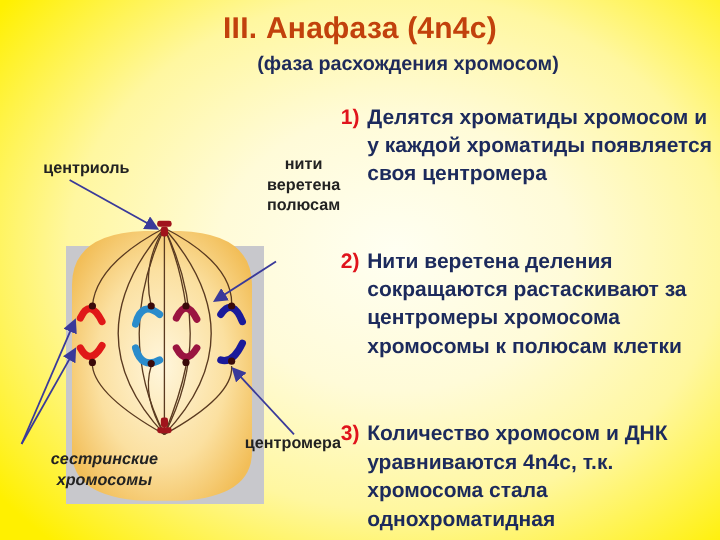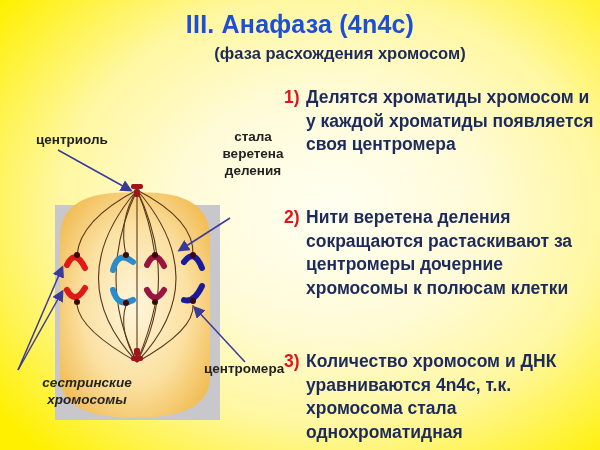--- a/index.html
+++ b/index.html
@@ -3,21 +3,21 @@
 <meta charset="utf-8">
 <style>
   html, body { margin: 0; padding: 0; }
   body {
     width: 600px; height: 450px; overflow: hidden; position: relative;
     font-family: "Liberation Sans", sans-serif; font-weight: bold;
     background: radial-gradient(ellipse 420px 330px at 330px 210px, #fffff2 0%, #fffbd8 35%, #fff7a0 65%, #fff000 100%);
   }
   .title {
     position: absolute; left: 0; width: 600px; top: 10px; text-align: center;
-    font-size: 25px; color: #1d4ed8; letter-spacing: 0.2px;
+    font-size: 25px; color: #c2410c; letter-spacing: 0.2px;
   }
   .subtitle {
     position: absolute; left: 0; width: 600px; top: 44px; text-align: center;
     font-size: 16.5px; color: #1e2a5a; padding-left: 40px;
   }
   .point {
     position: absolute; left: 284px; width: 316px;
     font-size: 17.5px; color: #1c2a5c; line-height: 23.5px;
   }
   .point .num { position: absolute; left: 0; top: 0; color: #e0141c; }
@@ -32,21 +32,21 @@
 
 <div class="title">III. Анафаза (4n4c)</div>
 <div class="subtitle">(фаза расхождения хромосом)</div>
 
 <div class="point" style="top:86px;">
   <span class="num">1)</span>
   <span class="text">Делятся хроматиды хромосом и у каждой хроматиды появляется своя центромера</span>
 </div>
 <div class="point" style="top:206px;">
   <span class="num">2)</span>
-  <span class="text">Нити веретена деления сокращаются растаскивают за центромеры дочерние хромосомы к полюсам клетки</span>
+  <span class="text">Нити веретена деления сокращаются растаскивают за центромеры хромосома хромосомы к полюсам клетки</span>
 </div>
 <div class="point" style="top:350px;">
   <span class="num">3)</span>
   <span class="text">Количество хромосом  и ДНК уравниваются 4n4c, т.к. хромосома стала однохроматидная</span>
 </div>
 
 <svg class="diagram" width="600" height="450">
   <defs>
     <radialGradient id="cellGrad" cx="50%" cy="50%" r="60%">
       <stop offset="0%" stop-color="#fff6dc"></stop>
@@ -111,15 +111,15 @@
   <g stroke="#3a3a9a" stroke-width="1.5">
     <line x1="58" y1="150" x2="130" y2="190" marker-end="url(#arr)"></line>
     <line x1="230" y1="218" x2="180" y2="250" marker-end="url(#arr)"></line>
     <line x1="245" y1="362" x2="195" y2="308" marker-end="url(#arr)"></line>
     <line x1="18" y1="370" x2="62" y2="268" marker-end="url(#arr)"></line>
     <line x1="18" y1="370" x2="62" y2="292" marker-end="url(#arr)"></line>
   </g>
 </svg>
 
 <div class="label" style="left:8px; top:131px;">центриоль</div>
-<div class="label" style="left:185px; top:128px; width:80px;">стала веретена деления</div>
+<div class="label" style="left:185px; top:128px; width:80px;">нити веретена полюсам</div>
 <div class="label" style="left:176px; top:360px;">центромера</div>
 <div class="label" style="left:4px; top:374px; width:110px;font-style:italic;">сестринские хромосомы</div>
 
 </body></html>

